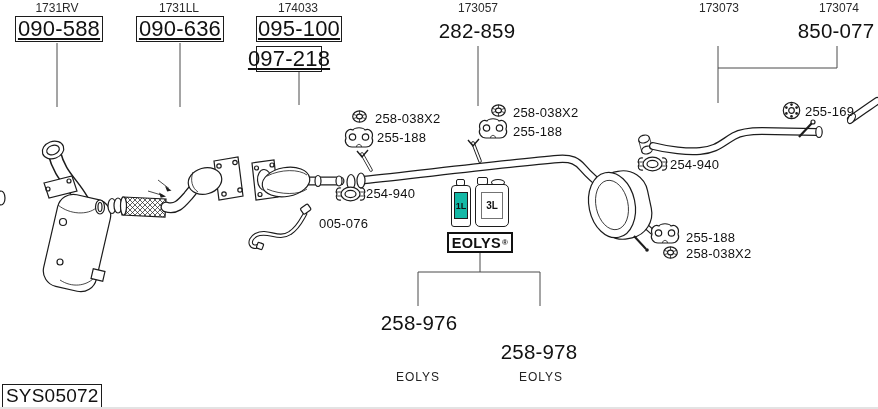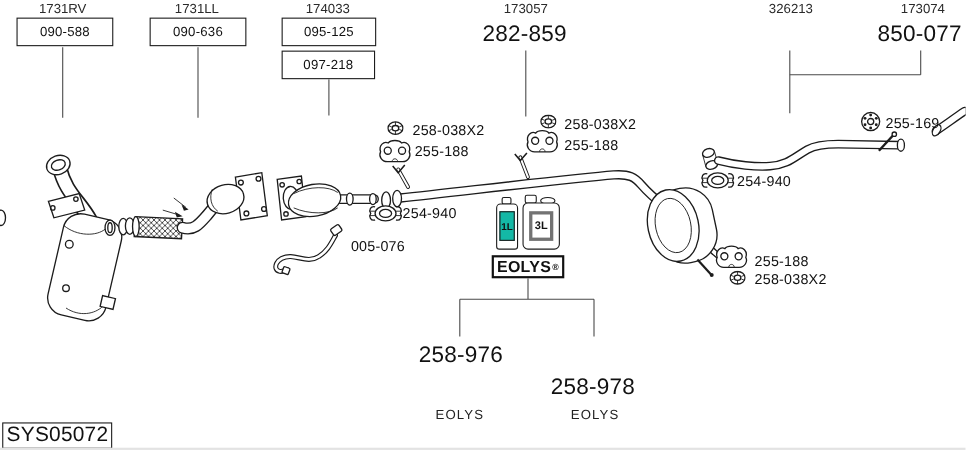--- a/index.html
+++ b/index.html
@@ -14,37 +14,37 @@
   .fw{fill:#ffffff;stroke:#1c1c1c;stroke-width:1.2;}
   .po{stroke:#1c1c1c;fill:none;stroke-linecap:round;}
   .pi{stroke:#ffffff;fill:none;stroke-linecap:round;}
   .leader{stroke:#4a4a4a;stroke-width:1;fill:none;}
   .dk{fill:#1c1c1c;stroke:none;}
   
   .ref{position:absolute;transform:translateX(-50%);font-size:12px;color:#2a2a2a;white-space:nowrap;}
   .numbox{
     position:absolute;box-sizing:border-box;border:1.6px solid #1c1c1c;background:#fff;
     display:flex;align-items:center;justify-content:center;
-    font-size:12px;letter-spacing:.2px;white-space:nowrap;
+    font-size:22px;letter-spacing:.2px;white-space:nowrap;text-decoration:underline;
   }
   .bignum{position:absolute;transform:translateX(-50%);font-size:20.5px;letter-spacing:.2px;white-space:nowrap;}
   .callout-label{position:absolute;font-size:13px;letter-spacing:.2px;white-space:nowrap;}
   .ico{position:absolute;display:block;line-height:0;}
   .caption{position:absolute;transform:translateX(-50%);font-size:12px;letter-spacing:1px;color:#222;white-space:nowrap;}
   
   .bottle1{position:absolute;left:450px;top:179px;width:23px;height:49px;}
   .bottle1 .cap{position:absolute;left:6px;top:0;width:9px;height:7px;border:1.4px solid #1c1c1c;border-radius:2px;background:#fff;box-sizing:border-box;}
   .bottle1 .body{position:absolute;left:1px;top:6px;width:20px;height:42px;border:1.5px solid #1c1c1c;border-radius:4px 4px 3px 3px;background:#fff;box-sizing:border-box;}
   .bottle1 .lab{position:absolute;left:4px;top:13px;width:14px;height:27px;border:1px solid #1c1c1c;background:#14b8a6;box-sizing:border-box;
     display:flex;align-items:center;justify-content:center;font-size:9px;font-weight:bold;}
   .jug3{position:absolute;left:475px;top:177px;width:35px;height:51px;}
   .jug3 .spout{position:absolute;left:2px;top:0;width:11px;height:8px;border:1.4px solid #1c1c1c;border-radius:2px;background:#fff;box-sizing:border-box;}
   .jug3 .handle{position:absolute;left:16px;top:2px;width:14px;height:7px;border:1.3px solid #1c1c1c;border-radius:50%;background:#fff;box-sizing:border-box;}
   .jug3 .body{position:absolute;left:0px;top:7px;width:34px;height:43px;border:1.5px solid #1c1c1c;border-radius:5px;background:#fff;box-sizing:border-box;}
-  .jug3 .lab{position:absolute;left:6px;top:15px;width:22px;height:27px;border:3px solid #737373;background:#fff;box-sizing:border-box;
+  .jug3 .lab{position:absolute;left:6px;top:15px;width:22px;height:27px;border:1px solid #737373;background:#fff;box-sizing:border-box;
     display:flex;align-items:center;justify-content:center;font-size:10px;font-weight:bold;}
   .eolys-box{
     position:absolute;left:447px;top:232px;width:66px;height:21px;box-sizing:border-box;
     border:2px solid #111;background:#fff;display:flex;align-items:center;justify-content:center;
     font-size:14.5px;font-weight:bold;letter-spacing:.3px;
   }
   .eolys-box sup{font-size:8px;margin-left:1px;}
   .sys-box{
     position:absolute;left:2px;top:384px;width:100px;height:24px;box-sizing:border-box;
     border:1.6px solid #1c1c1c;background:#fff;display:flex;align-items:center;
@@ -177,27 +177,27 @@
       <ellipse cx="851.5" cy="118.5" rx="3.2" ry="5.5" transform="rotate(30 851.5 118.5)" class="fw"></ellipse>
       <path d="M799,137 L812,123" class="ln" style="stroke-width:2.2"></path>
       <circle cx="813" cy="122" r="2" class="fw"></circle>
     </g>
   </svg>
 
   <div class="ref" style="left:57px;top:1px">1731RV</div>
   <div class="ref" style="left:179px;top:1px">1731LL</div>
   <div class="ref" style="left:298px;top:1px">174033</div>
   <div class="ref" style="left:478px;top:1px">173057</div>
-  <div class="ref" style="left:719px;top:1px">326213</div>
+  <div class="ref" style="left:719px;top:1px">173073</div>
   <div class="ref" style="left:839px;top:1px">173074</div>
 
   <div class="numbox" style="left:15px;top:16px;width:88px;height:26px">090-588</div>
   <div class="numbox" style="left:136px;top:16px;width:88px;height:26px">090-636</div>
-  <div class="numbox" style="left:256px;top:16px;width:86px;height:26px">095-125</div>
-  <div class="numbox" style="left:256px;top:46px;width:85px;height:26px">097-218</div>
+  <div class="numbox" style="left:256px;top:16px;width:86px;height:26px">095-100</div>
+  <div class="numbox" style="left:256px;top:46px;width:66px;height:26px">097-218</div>
 
   <div class="bignum" style="left:477px;top:19px">282-859</div>
   <div class="bignum" style="left:836px;top:19px">850-077</div>
 
   <span class="ico" style="left:352px;top:110px">
     <svg width="15" height="13" viewBox="0 0 15 13">
         <ellipse cx="7.5" cy="6.5" rx="6.8" ry="5.7" class="fw"></ellipse>
         <ellipse cx="7.5" cy="6.5" rx="3" ry="2.4" class="ln"></ellipse>
         <path class="lnt" d="M7.5,.8 V3.9 M13.9,4.2 L11,5.3 M13.9,8.8 L11,7.7 M7.5,12.2 V9.1 M1.1,8.8 L4,7.7 M1.1,4.2 L4,5.3"></path>
       </svg>

